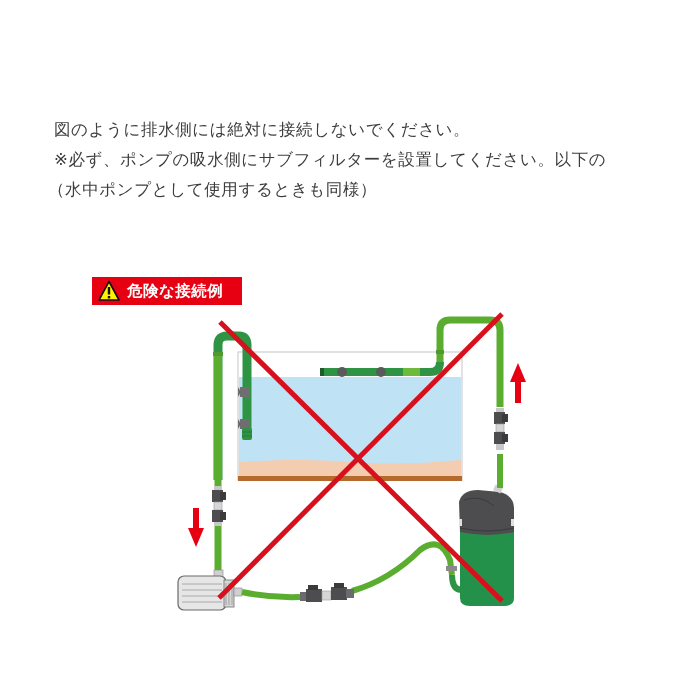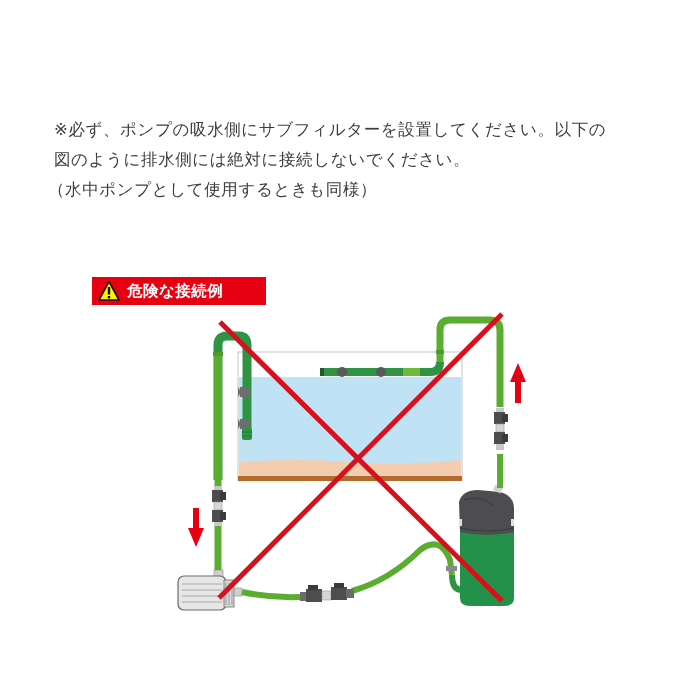--- a/index.html
+++ b/index.html
@@ -2,33 +2,33 @@
 <html><head>
 <meta charset="utf-8">
 <style>
   html, body { margin: 0; padding: 0; background: #ffffff; }
   body { width: 700px; height: 700px; position: relative; overflow: hidden;
          font-family: "DejaVu Sans", "Liberation Sans", sans-serif; color: #3a3a3a; }
   .notice { position: absolute; left: 54px; top: 115px; width: 620px; }
   .notice p { margin: 0; font-size: 16.5px; line-height: 30px; letter-spacing: 0.6px;
               white-space: nowrap; color: #3c3c3c; }
   .notice p.indent { margin-left: -6px; font-family: Liberation Serif, serif; }
-  .banner { position: absolute; left: 92px; top: 277px; width: 174px; height: 28px;
+  .banner { position: absolute; left: 92px; top: 277px; width: 150px; height: 28px;
             background: #e60012; display: flex; align-items: center; text-align: center; }
   .banner .warn { width: 22px; height: 22px; margin-left: 6px; }
   .banner .label { color: #fff; font-weight: bold; font-size: 15.5px; margin-left: 7px;
                    letter-spacing: 0.5px; white-space: nowrap; }
   svg.diagram { position: absolute; left: 0; top: 0; }
 </style>
 </head>
 <body>
 
 <div class="notice">
+  <p>図のように排水側には絶対に接続しないでください。</p>
   <p>※必ず、ポンプの吸水側にサブフィルターを設置してください。以下の</p>
-  <p>図のように排水側には絶対に接続しないでください。</p>
   <p class="indent">（水中ポンプとして使用するときも同様）</p>
 </div>
 
 <div class="banner">
   <svg class="warn" viewBox="0 0 22 22">
     <polygon points="11,1.5 21,20 1,20" fill="#fff100" stroke="#111" stroke-width="1.6" stroke-linejoin="round"></polygon>
     <rect x="9.8" y="7" width="2.4" height="7.5" fill="#111"></rect>
     <rect x="9.8" y="16" width="2.4" height="2.4" fill="#111"></rect>
   </svg>
   <span class="label">危険な接続例</span>

